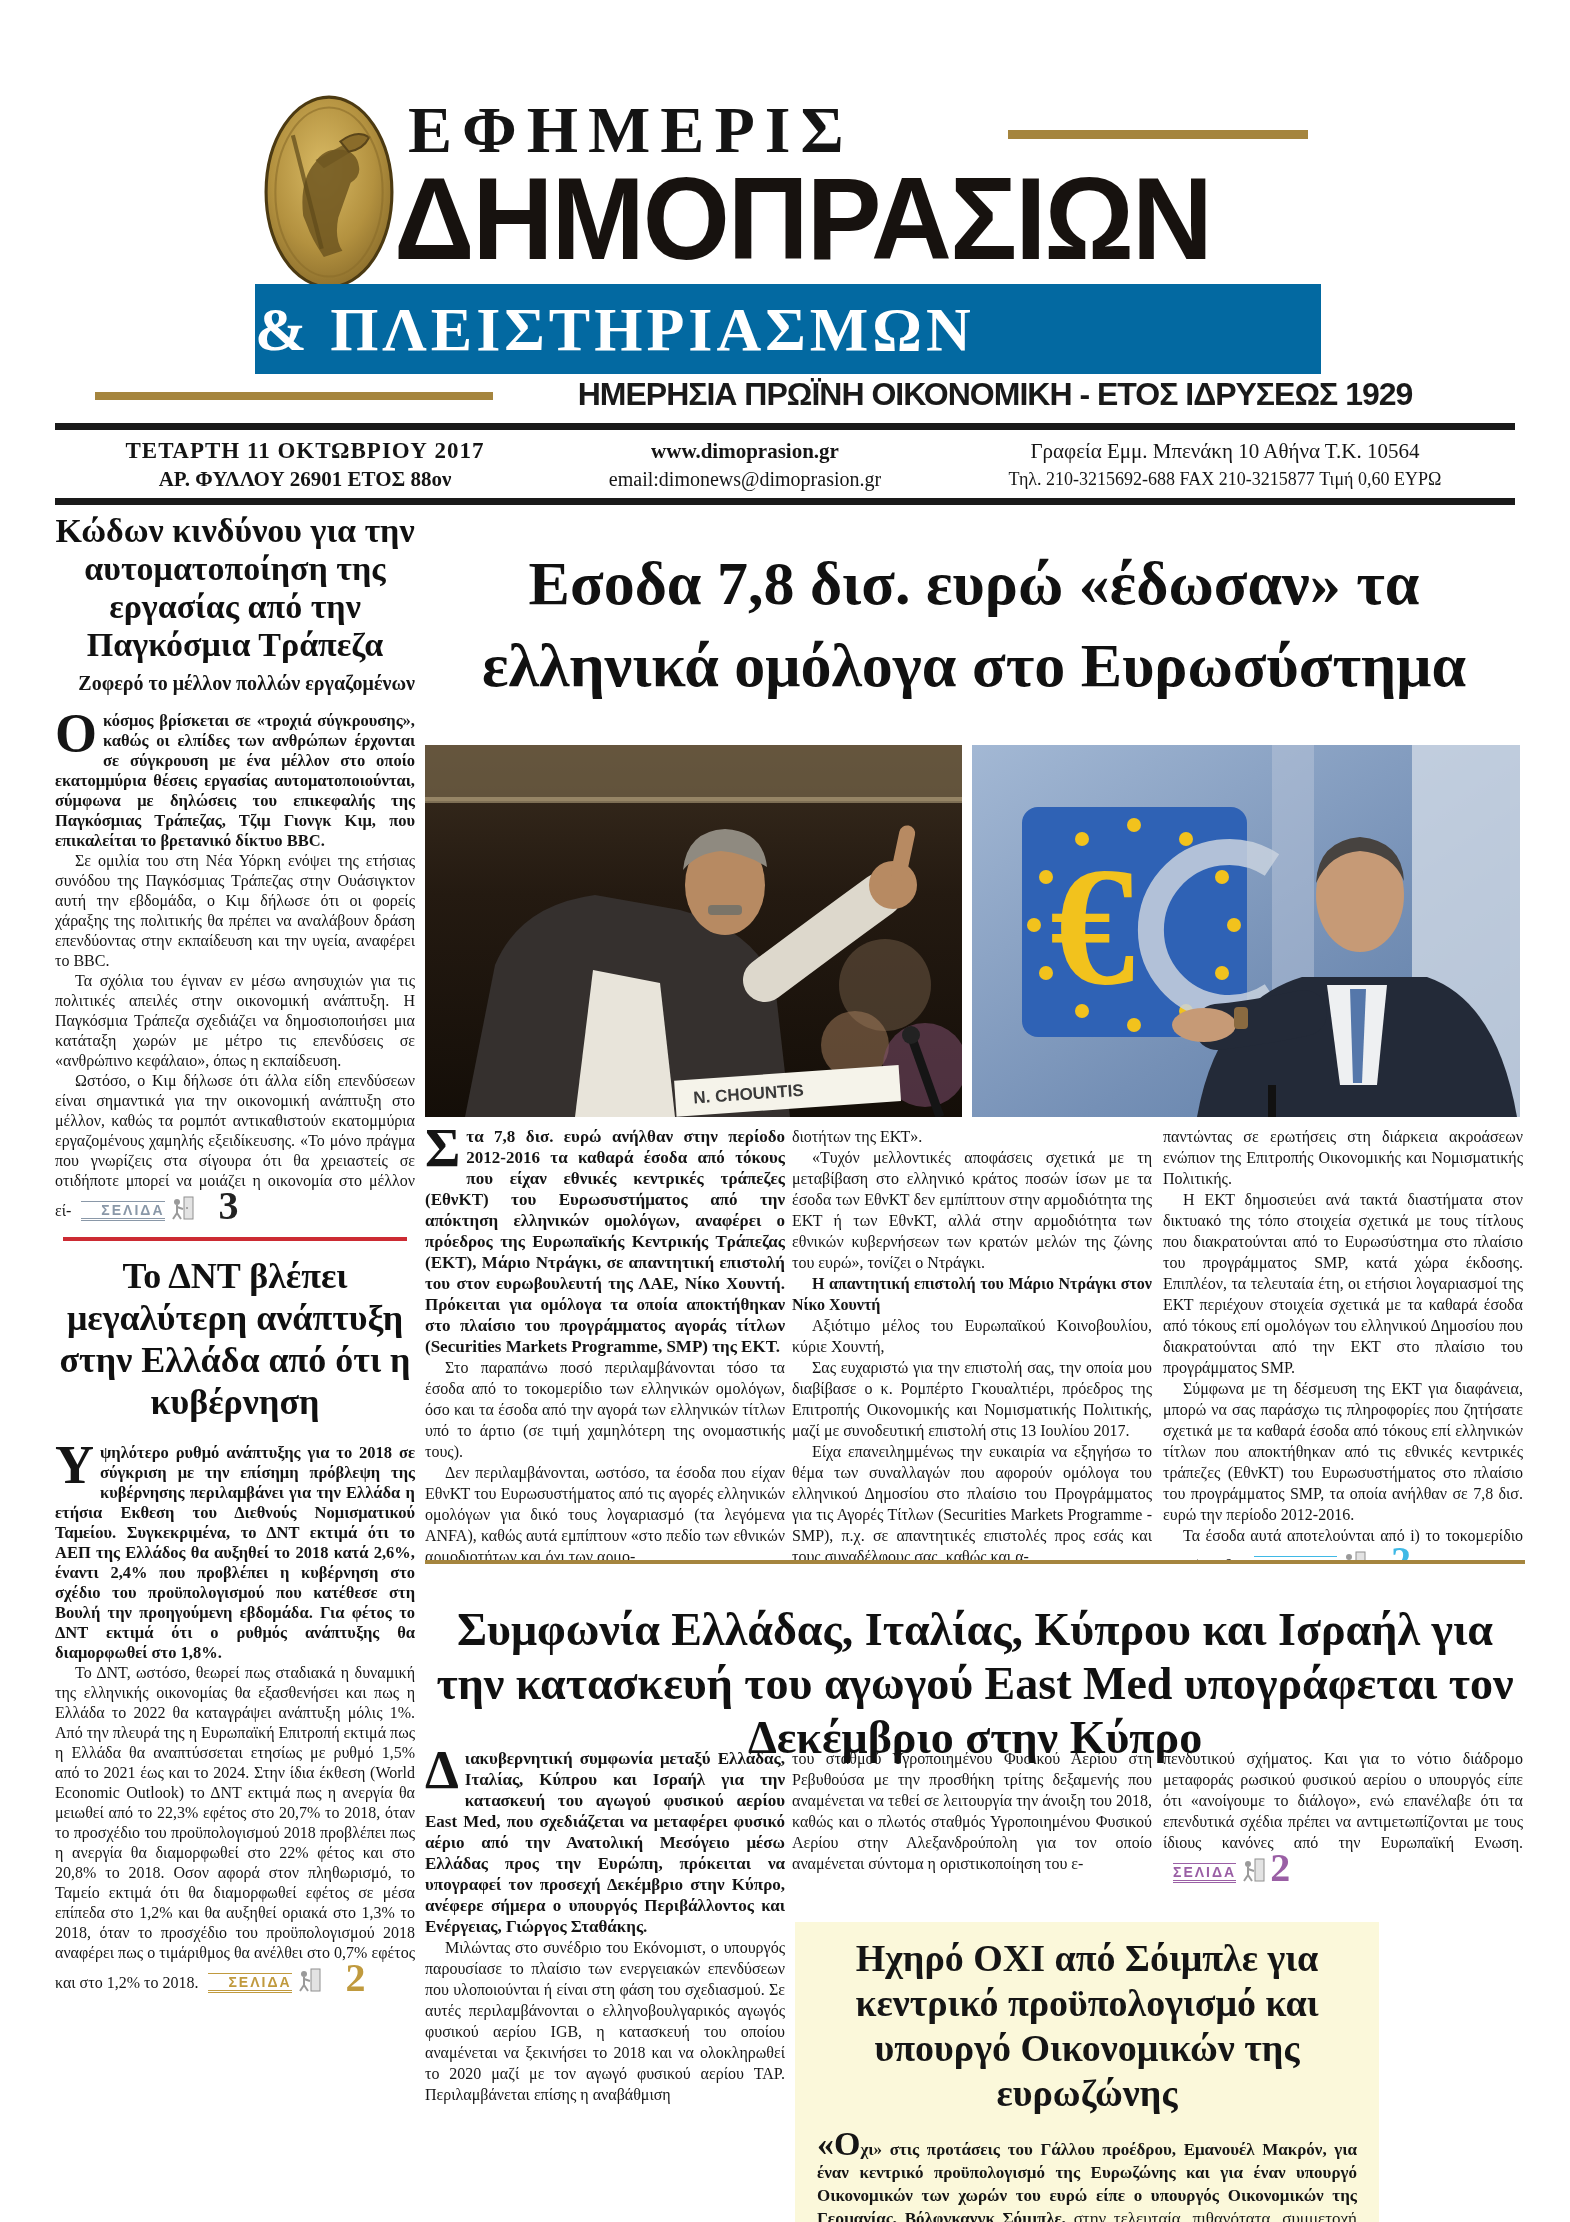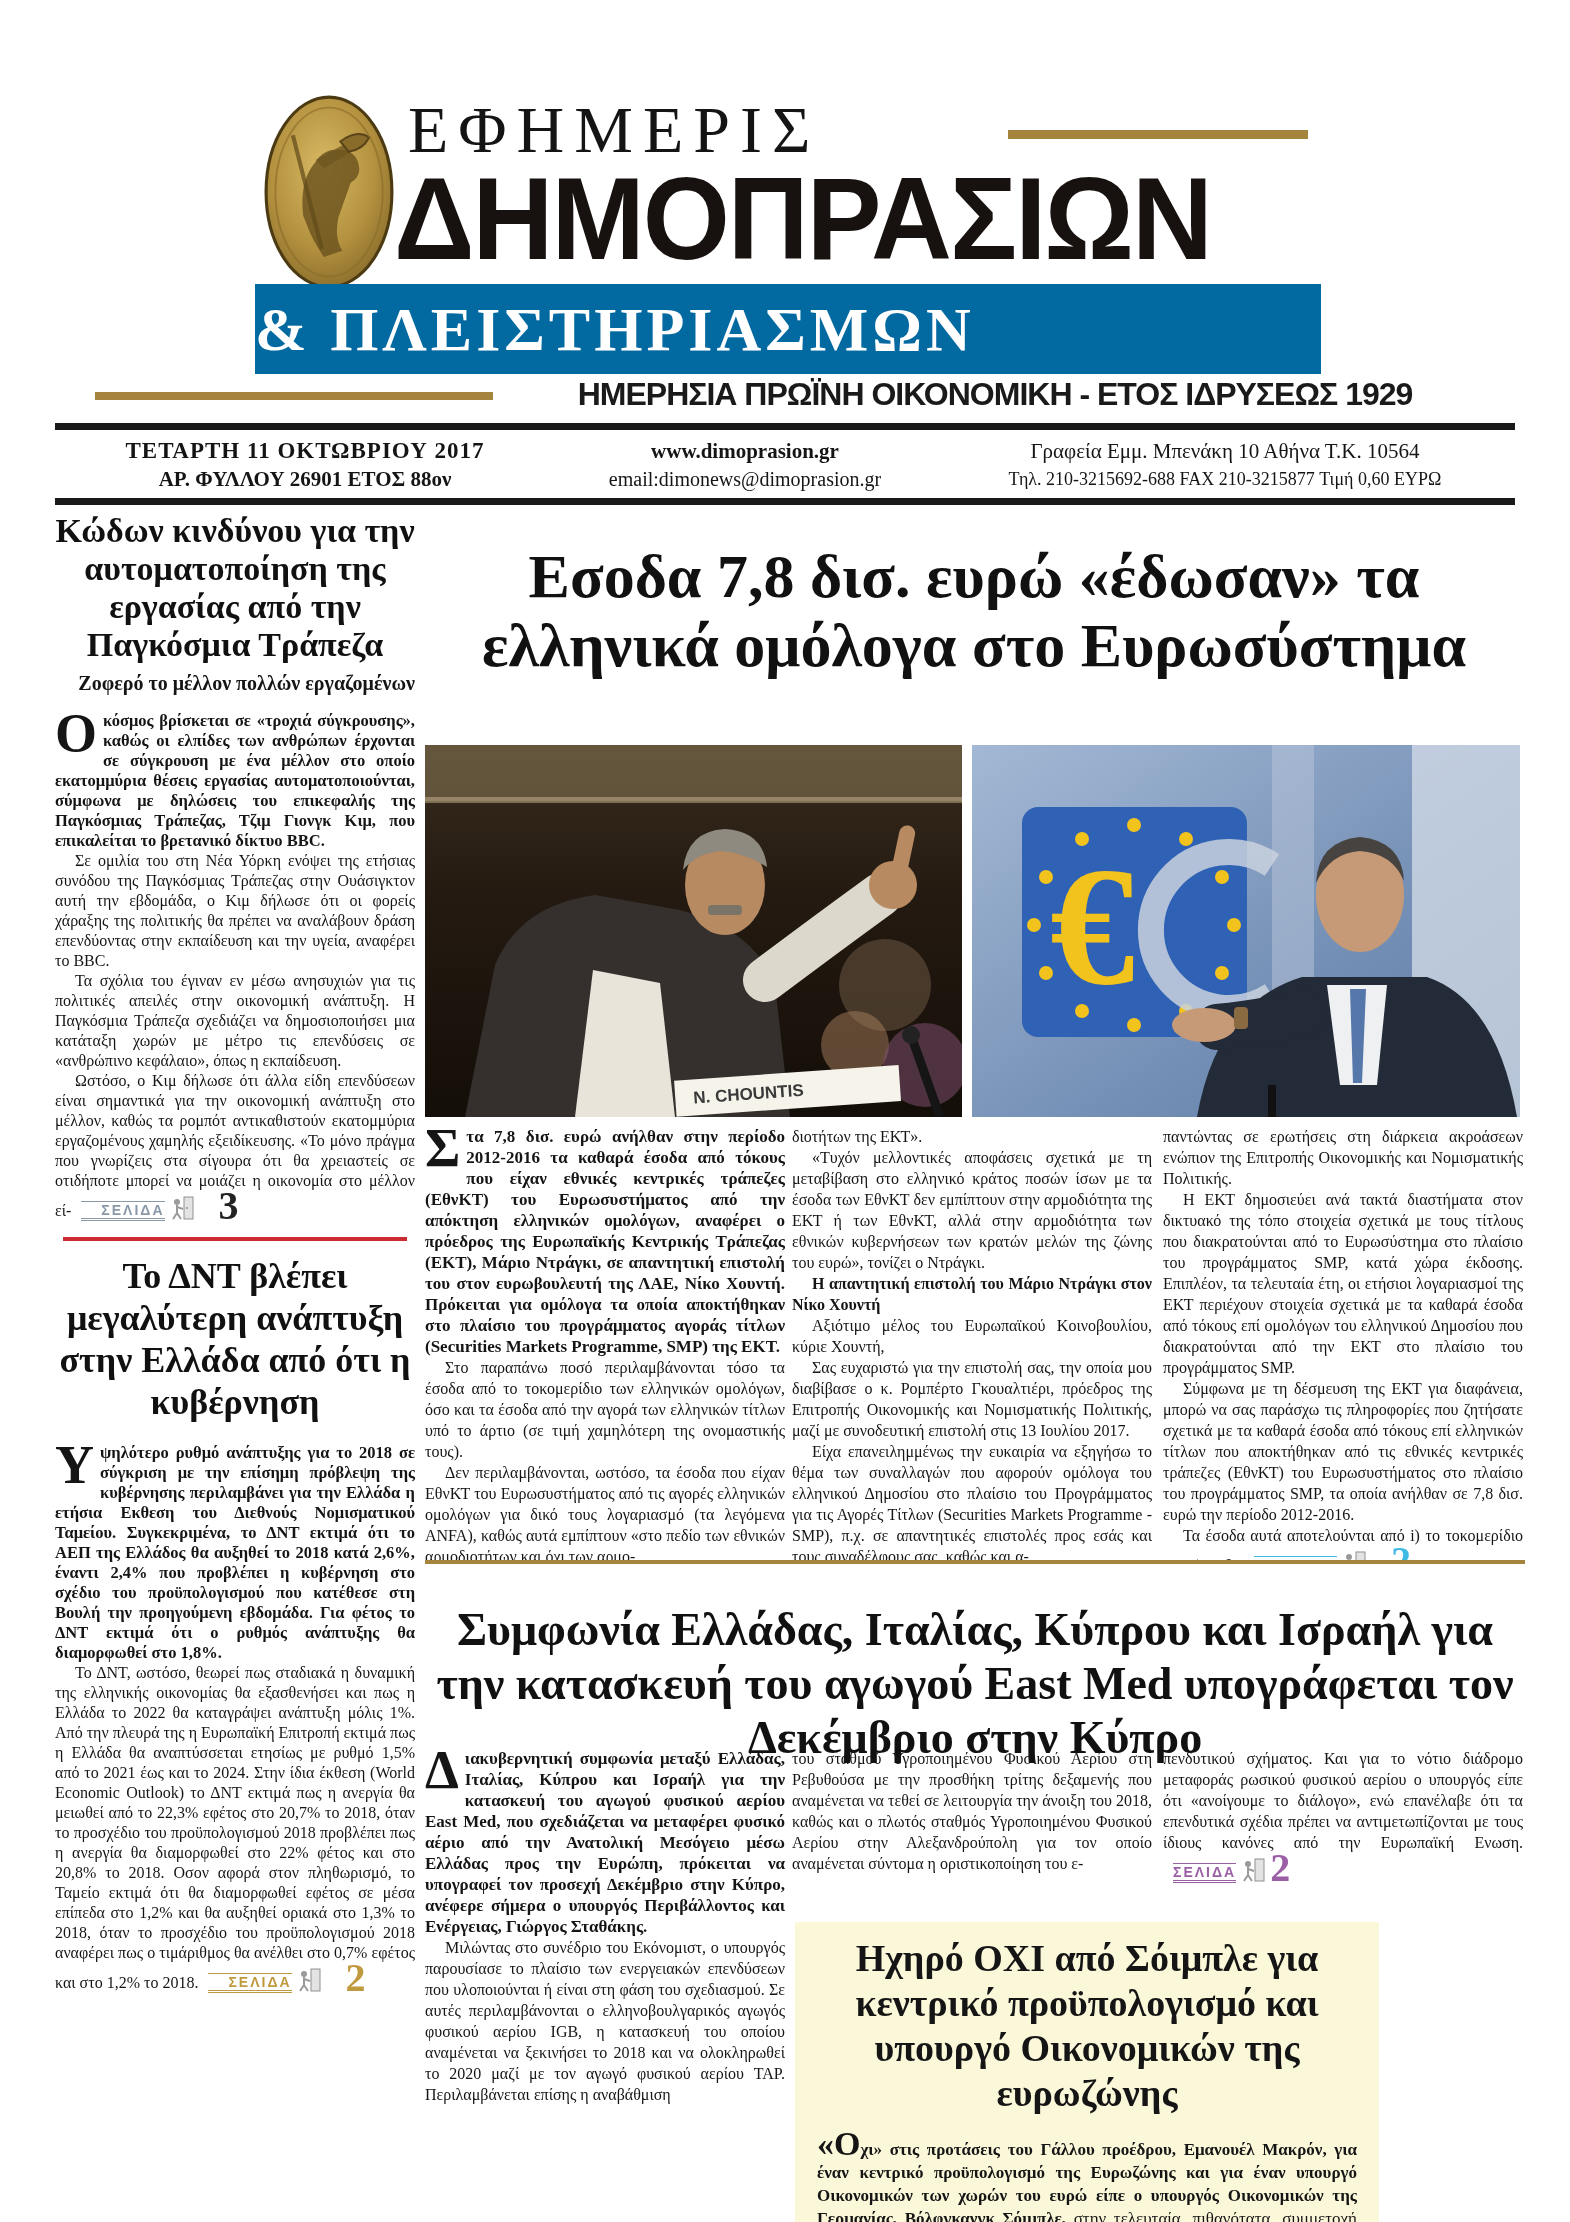--- a/index.html
+++ b/index.html
@@ -1,21 +1,21 @@
 <!DOCTYPE html>
 <html lang="el"><head>
 <meta charset="utf-8">
 <style>
   html,body{margin:0;padding:0;background:#888;}
   #page{position:relative;width:1570px;height:2222px;background:#ffffff;margin:0 auto;
         font-family:"Liberation Serif",serif;color:#151515;overflow:hidden;}
 
   
   .m-coin{position:absolute;left:260px;top:94px;width:138px;height:196px;}
-  .m-eph{position:absolute;left:408px;top:92px;font-size:66px;font-weight:normal;
+  .m-eph{position:absolute;left:408px;top:92px;font-size:66px;font-weight:bold;
          letter-spacing:10px;color:#141414;}
   .m-goldline1{position:absolute;left:1008px;top:130px;width:300px;height:9px;background:#a5853e;}
   .m-dim{position:absolute;left:394px;top:158px;width:940px;font-family:"Liberation Sans",sans-serif;
          font-weight:bold;font-size:112px;line-height:118px;letter-spacing:-2px;color:#17120f;
          white-space:nowrap;transform:scaleY(1.04);transform-origin:top left;}
   .m-goldbox{position:absolute;left:255px;top:284px;width:1066px;height:90px;background:#0369a1;
              display:flex;align-items:center;justify-content:flex-start;}
   .m-goldbox span{font-size:62px;font-weight:bold;color:#ffffff;letter-spacing:4px;white-space:nowrap;}
   .m-tagline-line{position:absolute;left:95px;top:392px;width:398px;height:8px;background:#a5853e;}
   .m-tagline{position:absolute;left:505px;top:376px;width:980px;text-align:center;
@@ -46,21 +46,21 @@
   
   .left-col{position:absolute;left:55px;top:512px;width:360px;}
   .lc-h1{font-size:34px;line-height:38px;margin:0 0 8px 0;}
   .lc-sub{font-size:20px;line-height:23px;font-weight:bold;text-align:right;margin:0 0 16px 0;}
   .lc-body{font-size:16px;line-height:20px;}
   .lc-body .lead{font-size:16.5px;}
   .red-rule{height:4px;background:#cc2b33;border:none;margin:16px 8px 14px 8px;}
   .lc-h2{font-size:36px;line-height:42px;margin:6px 0 20px 0;}
 
   
-  .main-hl{position:absolute;left:425px;top:500px;width:1098px;font-size:62px;line-height:69px;}
+  .main-hl{position:absolute;left:425px;top:500px;width:1098px;font-size:62px;line-height:82px;}
   .photos{position:absolute;left:425px;top:745px;width:1100px;height:372px;display:flex;gap:10px;}
   .photo{height:372px;overflow:hidden;}
 
   
   .mcol{position:absolute;top:1126px;width:360px;height:434px;overflow:hidden;
         font-size:16px;line-height:21px;}
   .mcol .lead{font-size:17px;}
   #mcol1{left:425px;} #mcol2{left:792px;} #mcol3{left:1163px;}
   .subhead{font-weight:bold;text-indent:20px;}
 

